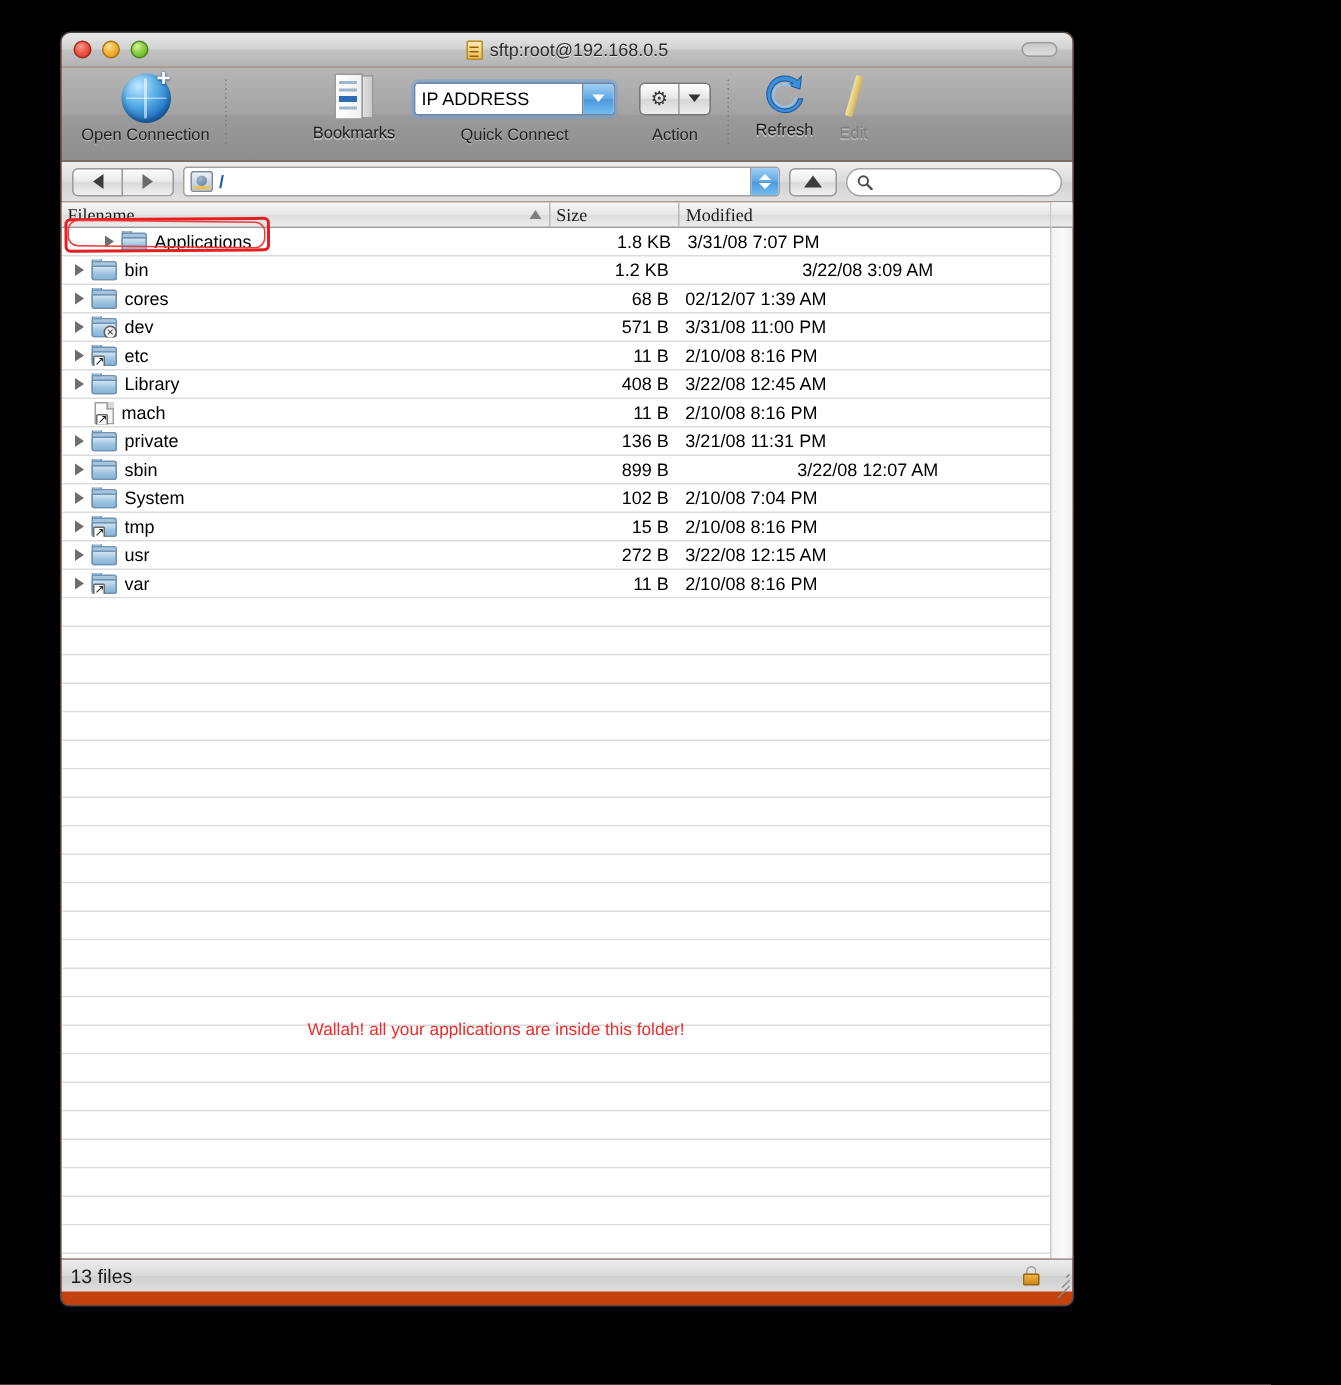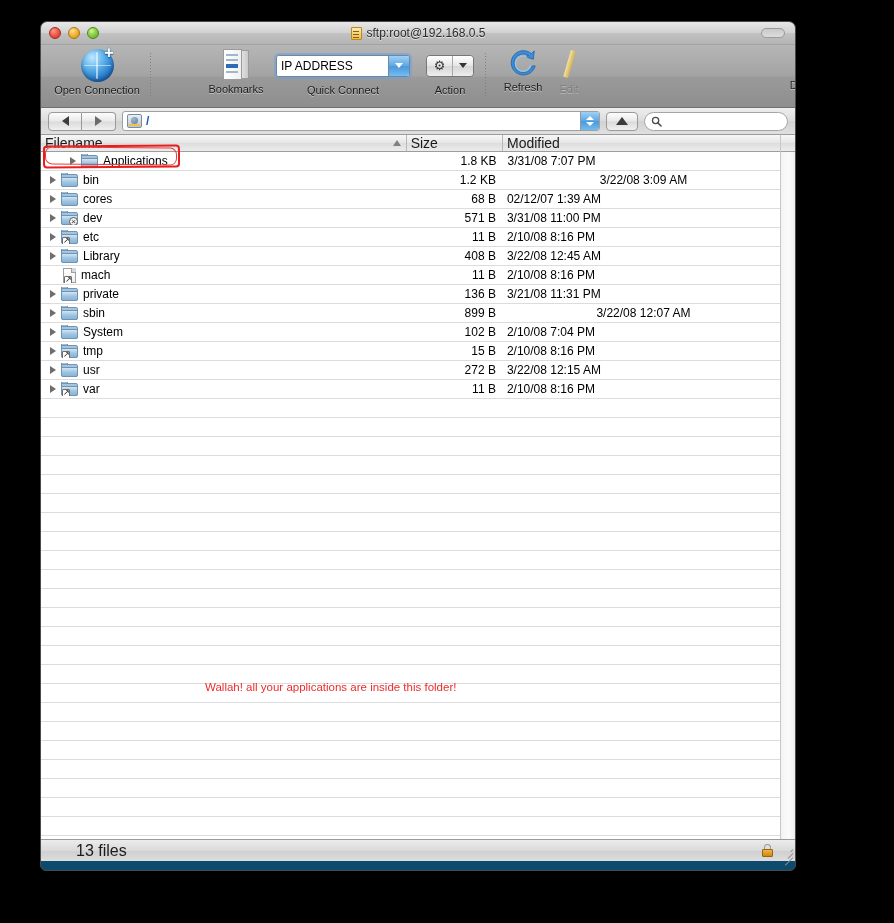--- a/index.html
+++ b/index.html
@@ -10,26 +10,26 @@
     height: 923px;
     overflow: hidden;
     font-family: "Liberation Sans", sans-serif;
   }
 
   
   #window {
     position: absolute;
     left: 40px;
     top: 21px;
-    width: 756px;
+    width: 676px;
     height: 850px;
     border: 1px solid #4a4a4a;
     border-radius: 7px 7px 6px 6px;
     box-sizing: border-box;
-    background: #0c4a6e;
+    background: #c2410c;
     overflow: hidden;
     box-shadow: 0 3px 10px rgba(0,0,0,0.55);
   }
 
   
   #titlebar {
     position: relative;
     height: 22px;
     background: linear-gradient(to bottom, #e8e8e8 0%, #d2d2d2 48%, #c2c2c2 52%, #b4b4b4 100%);
     border-bottom: 1px solid #a2a2a2;
@@ -450,23 +450,24 @@
   #list-main {
     flex: 1;
     position: relative;
     overflow: hidden;
   }
   #col-header {
     height: 17px;
     display: flex;
     background: linear-gradient(to bottom, #f7f7f7 0%, #e6e6e6 50%, #dddddd 52%, #ececec 100%);
     border-bottom: 1px solid #9d9d9d;
-    font-size: 14px;
+    font-size: 12px;
     color: #1a1a1a;
     box-sizing: border-box;
+    font-family: Liberation Serif, serif;
   }
   .ch {
     display: flex;
     align-items: center;
     box-sizing: border-box;
     padding-left: 4px;
     position: relative;
     border-right: 1px solid #b8b8b8;
   }
   .ch-sort {
@@ -669,23 +670,22 @@
     height: 22px;
     background: linear-gradient(to bottom, #ececec 0%, #dadada 50%, #cfcfcf 52%, #dddddd 100%);
     border-top: 1px solid #9a9a9a;
     display: flex;
     align-items: center;
     padding: 0 6px;
     box-sizing: border-box;
     position: relative;
   }
   #status-text {
-    font-size: 16px;
+    font-size: 13px;
     color: #1b1b1b;
-    margin-left: 29px;
   }
   #lock-icon {
     position: absolute;
     right: 22px;
     width: 11px; height: 13px;
   }
   .lock-body {
     position: absolute;
     left: 0; bottom: 0;
     width: 11px; height: 8px;

